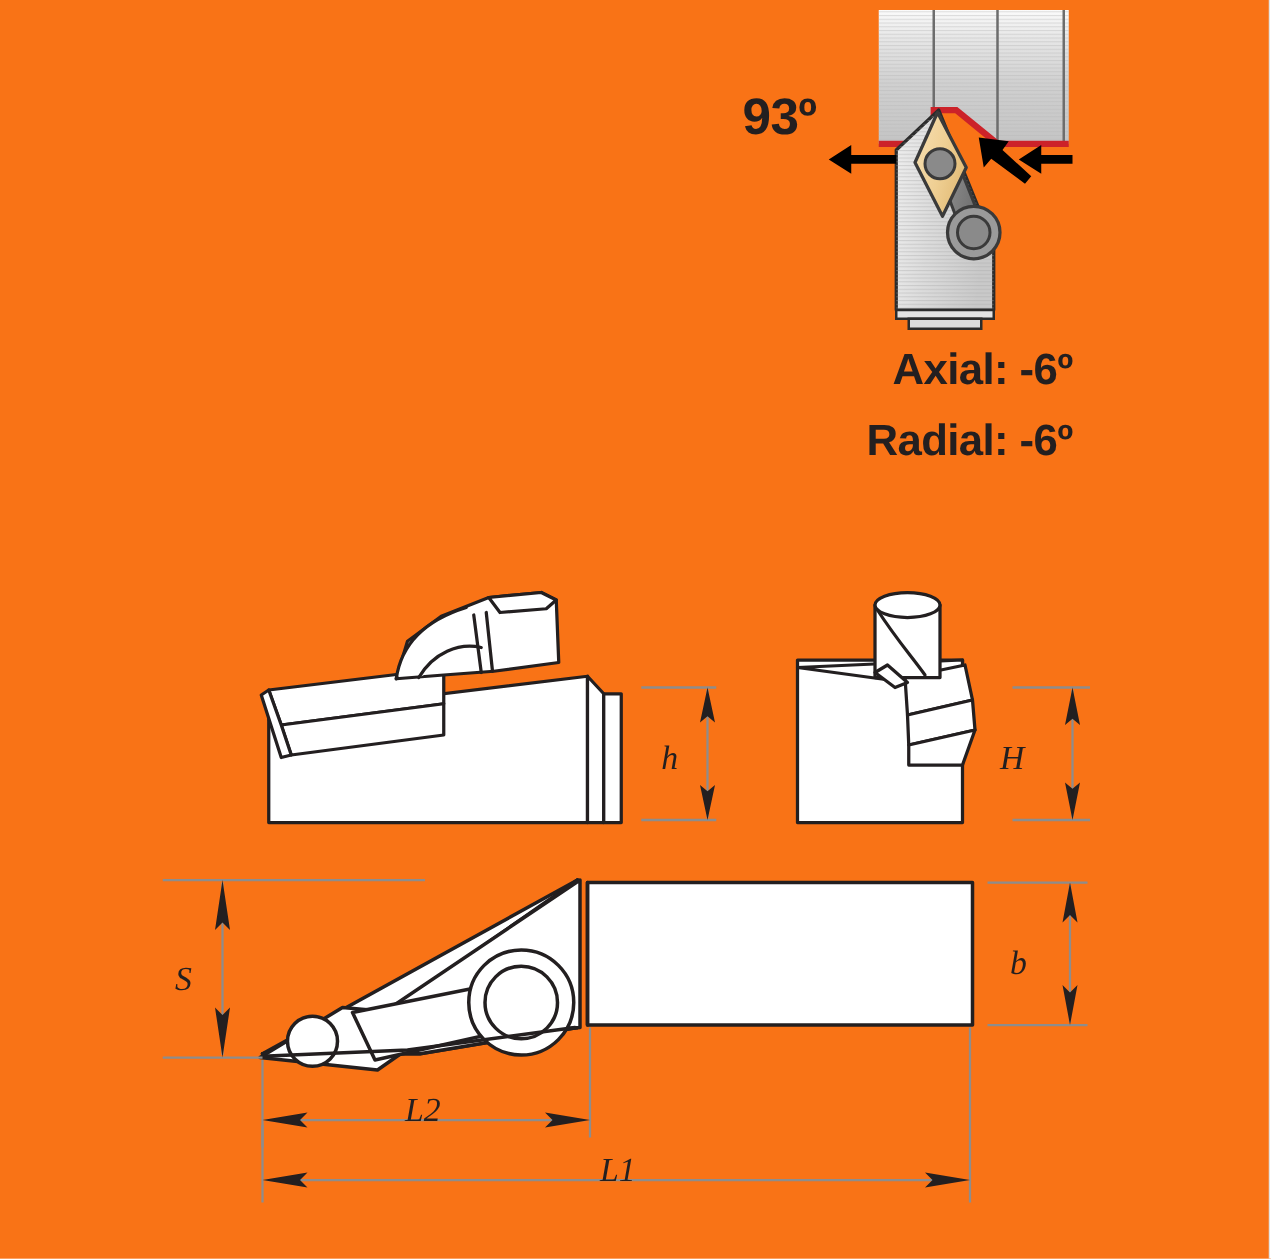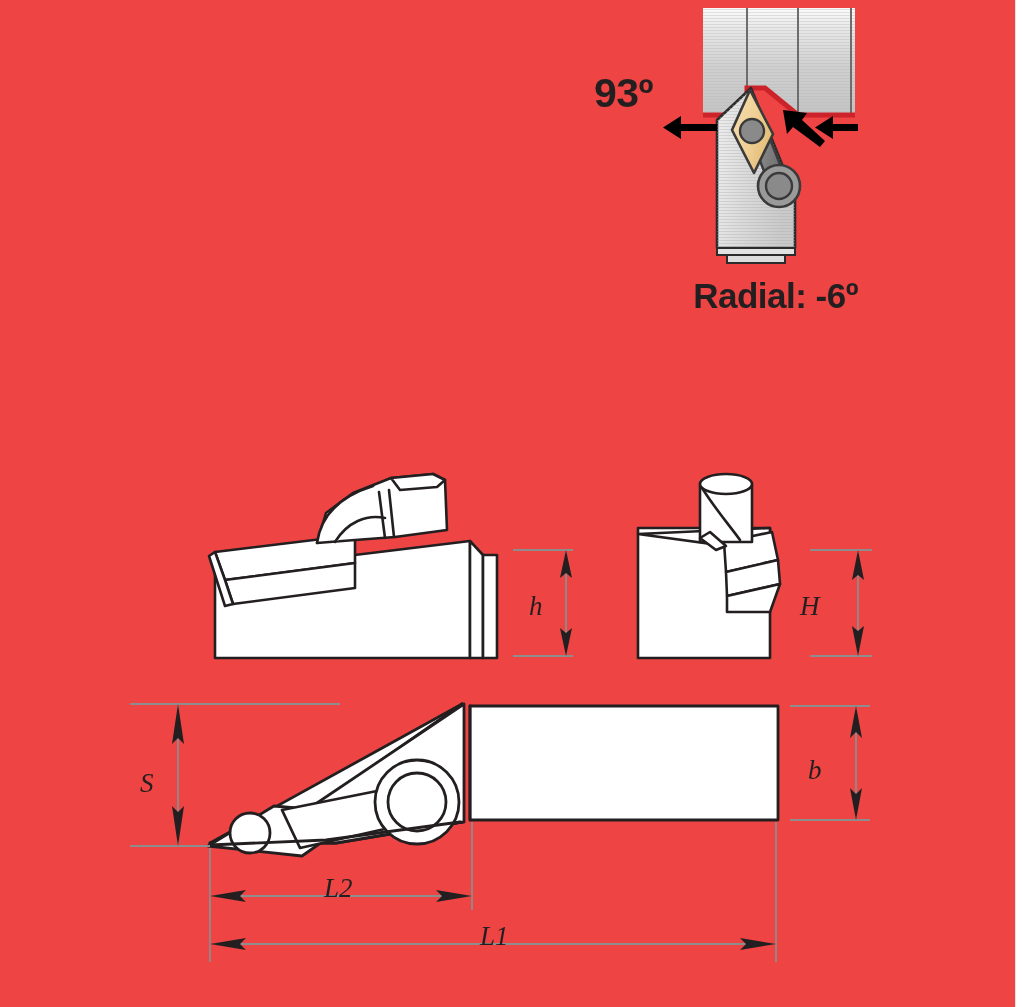--- a/index.html
+++ b/index.html
@@ -5,21 +5,21 @@
   html,body{margin:0;padding:0;}
   body{
     width:1024px;height:1007px;
     background:#ffffff;
     font-family:"Liberation Sans", sans-serif;
     overflow:hidden;
     position:relative;
   }
   #page{
     position:absolute;left:0;top:0;width:1024px;height:1007px;
-    background:#ef4444;
+    background:#f97316;
   }
   
   .page-edge{
     position:absolute;top:0;right:8px;width:1px;height:1007px;
     background:#e3e3e3;
   }
   .page-edge2{
     position:absolute;top:0;right:0px;width:8px;height:1007px;
     background:#ffffff;
   }
@@ -143,21 +143,22 @@
     </g>
     <g fill="#000000">
       <path d="M 165 147 L 170 141 L 147 120 L 152 113 L 128 110 L 132 134 L 138 127 Z"></path>
     </g>
     <g fill="#000000">
       <path d="M 203 131 L 203 124 L 178 124 L 178 116 L 160 127.5 L 178 139 L 178 131 Z"></path>
     </g>
   </svg>
 
   <div class="lbl" id="angle-label">93º</div>
-  <div class="lbl" id="axial-label">Radial: -6º</div>
+  <div class="lbl" id="axial-label">Axial: -6º</div>
+  <div class="lbl" id="radial-label">Radial: -6º</div>
 
   <svg id="side-view" width="390" height="220" style="position:absolute;left:195px;top:460px;" viewBox="0 0 390 220">
     <g fill="#ffffff" stroke="#231f20" stroke-width="2.6" stroke-linejoin="round" stroke-linecap="round">
 
       <path d="M 20 112 L 275 81 L 275 198 L 20 198 Z"></path>
 
       <path d="M 275 81 L 288 95 L 288 198 L 275 198 Z"></path>
       <path d="M 288 95 L 302 95 L 302 198 L 288 198 Z"></path>
 
       <path d="M 20 92 L 160 75 L 160 103 L 30 120 Z"></path>

